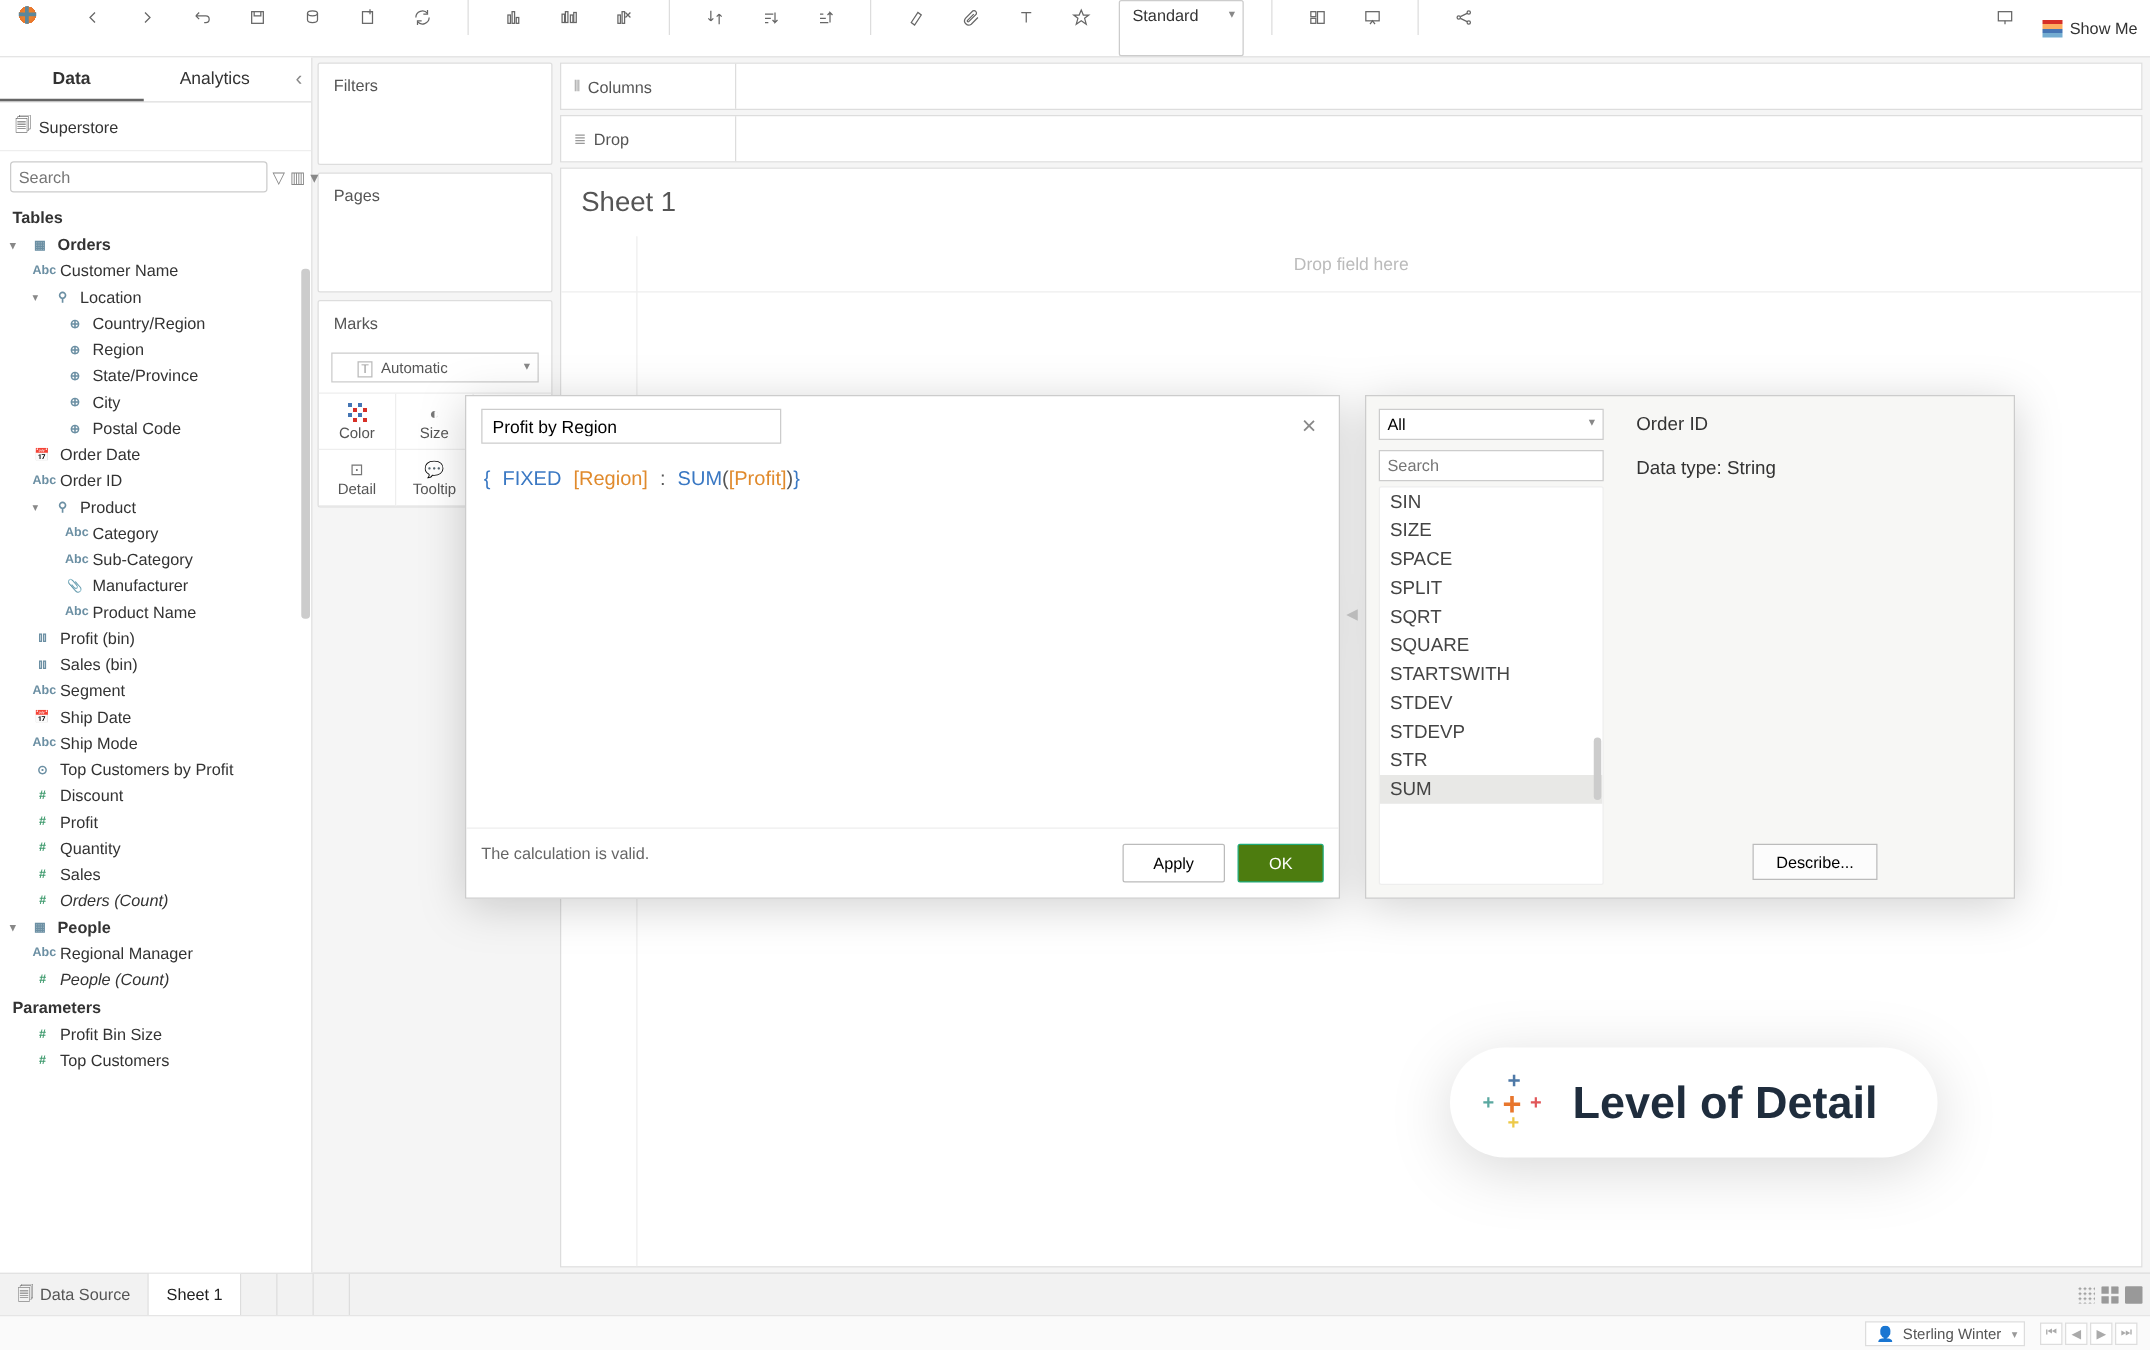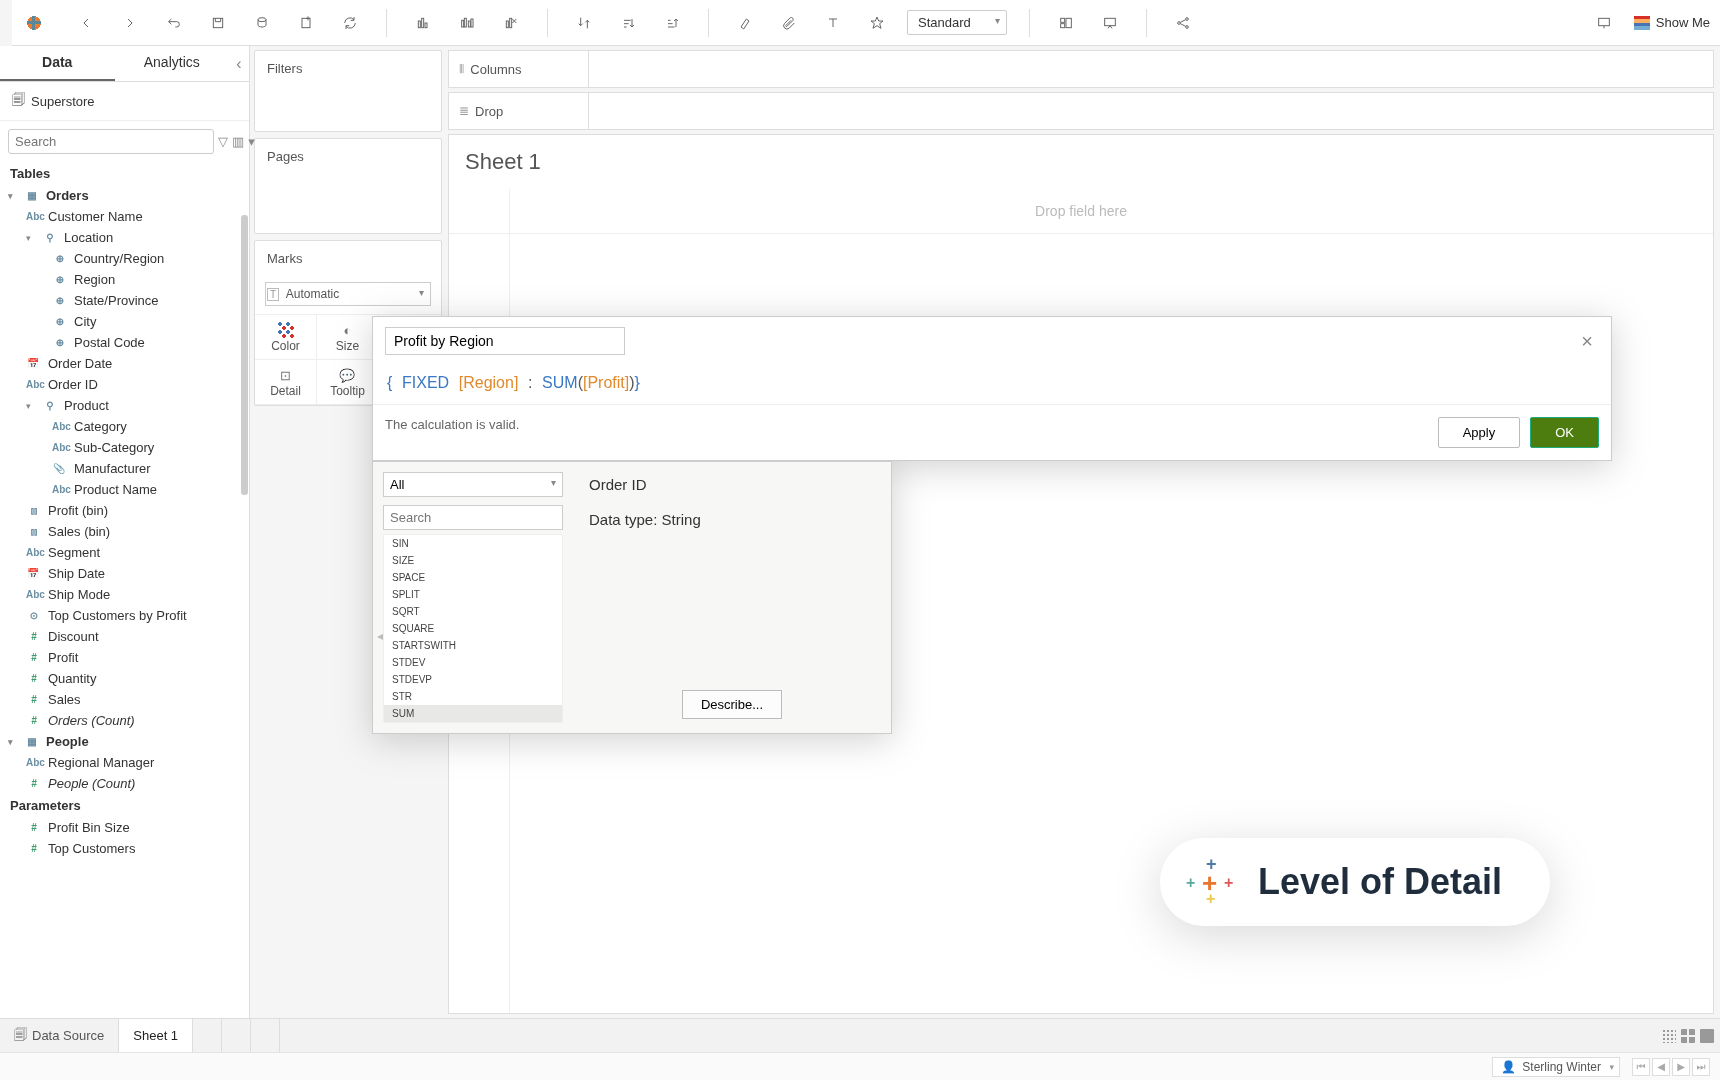--- a/index.html
+++ b/index.html
@@ -1,19 +1,19 @@
 <!DOCTYPE html>
 <html><head>
 <meta charset="utf-8">
 <style>
 * { box-sizing: border-box; margin: 0; padding: 0; font-family: -apple-system, "Segoe UI", Arial, sans-serif; }
 body { background: #f5f5f5; width: 1720px; height: 1080px; overflow: hidden; position: relative; }
 
 
-.toolbar { height: 46px; background: #fff; border-bottom: 1px solid #ddd; display: flex; align-items: center; padding: 0 10px; gap: 16px; margin-left: 12px; }
+.toolbar { height: 46px; background: #fff; border-bottom: 1px solid #ddd; display: flex; padding: 0 10px; gap: 16px; }
 .tb-logo { width: 24px; height: 24px; background: radial-gradient(circle, #f28c28 0%, #e8762d 40%, transparent 41%); position: relative; margin-right: 10px; }
 .tb-logo::before, .tb-logo::after { content:""; position:absolute; background:#5b879b; }
 .tb-logo::before { width:3px; height:14px; left:10px; top:5px; }
 .tb-logo::after { width:14px; height:3px; left:5px; top:10px; }
 .tb-sep { width:1px; height:28px; background:#ddd; margin:0 6px; }
 .tb-btn { width:28px; height:28px; display:flex; align-items:center; justify-content:center; color:#666; cursor:pointer; border-radius:3px; font-size:14px; }
 .tb-btn svg { width:16px; height:16px; stroke:#666; fill:none; stroke-width:1.5; }
 .tb-pill { border:1px solid #ccc; padding:4px 24px 4px 10px; font-size:13px; color:#333; border-radius:2px; position:relative; min-width:100px; }
 .tb-pill::after { content:"▾"; position:absolute; right:6px; color:#888; font-size:10px; }
 .tb-spacer { flex:1; }
@@ -45,21 +45,21 @@
 .ti-icon.set { color:#6b8fa3; }
 .ti-italic { font-style:italic; }
 
 
 .cards-col { width: 196px; padding:4px; display:flex; flex-direction:column; gap:6px; }
 .card { background:#fff; border:1px solid #ddd; border-radius:2px; }
 .card-title { font-size:13px; color:#555; padding:10px 12px; }
 .card.pages { height:96px; }
 .card.filters { height:82px; }
 .card.marks { flex:0 0 auto; }
-.marks-dd { margin:6px 10px 8px; border:1px solid #ccc; padding:4px 1px; font-size:12px; color:#555; position:relative; }
+.marks-dd { margin:6px 10px 8px; border:1px solid #ccc; padding:4px 20px; font-size:12px; color:#555; position:relative; }
 .marks-dd::after { content:"▾"; position:absolute; right:6px; color:#888; font-size:10px; }
 .marks-grid { display:grid; grid-template-columns: repeat(3, 1fr); border-top:1px solid #eee;}
 .mark-cell { border-right:1px solid #eee; border-bottom:1px solid #eee; text-align:center; padding:6px 2px; cursor:pointer;}
 .mark-cell:nth-child(3n){ border-right:none;}
 .mark-icon { height:18px; font-size:13px; color:#777; display:flex; align-items:center; justify-content:center;}
 .mark-lbl { font-size:12px; color:#555; }
 .mark-dots { background: radial-gradient(#d73027 2px, transparent 2px) 2px 2px/8px 8px, radial-gradient(#4575b4 2px, transparent 2px) 6px 6px/8px 8px; width:16px; height:16px; margin:0 auto;}
 
 
 .canvas { flex:1; display:flex; flex-direction:column; padding:4px 6px 4px 2px;}
@@ -67,21 +67,21 @@
 .shelf-label { width:140px; border-right:1px solid #ddd; font-size:13px; color:#555; display:flex; align-items:center; gap:6px; padding:0 10px;}
 .shelf-label .ico { color:#999; font-size:12px;}
 .sheet-wrap { background:#fff; border:1px solid #ddd; flex:1; position:relative; }
 .sheet-title { font-size:22px; color:#555; padding:14px 16px 8px; }
 .drop-hint { position:absolute; top:68px; left:50%; transform:translateX(-50%); color:#bbb; font-size:14px; }
 .sheet-grid { position:absolute; top:54px; bottom:0; left:0; right:0; }
 .sheet-grid .vline { position:absolute; left:60px; top:0; bottom:0; width:1px; background:#eee;}
 .sheet-grid .hline { position:absolute; left:0; right:0; top:44px; height:1px; background:#eee;}
 
 
-.calc-overlay { position:absolute; left:372px; top:316px; width:1240px; height:403px; display:flex; filter: drop-shadow(0 6px 18px rgba(0,0,0,0.18)); flex-direction: column;}
+.calc-overlay { position:absolute; left:372px; top:316px; width:1240px; height:403px; display:flex; filter: drop-shadow(0 6px 18px rgba(0,0,0,0.18));}
 .calc-main-panel { flex:1; background:#fff; border:1px solid #ccc; display:flex; flex-direction:column; }
 .calc-name-row { padding:10px 12px 6px; display:flex; align-items:center; }
 .calc-name { border:1px solid #ccc; padding:5px 8px; font-size:14px; width:240px; }
 .calc-close { margin-left:auto; font-size:20px; color:#888; cursor:pointer; padding:2px 6px;}
 .calc-formula { flex:1; padding:12px 14px; font-family: Menlo, Consolas, monospace; font-size:16px; }
 .tok-brace { color:#3a78c3; }
 .tok-kw { color:#3a78c3; }
 .tok-field { color:#e08a2c; }
 .tok-punc { color:#555; }
 .tok-fn { color:#3a78c3; }
@@ -91,21 +91,21 @@
 .btn { border:1px solid #bbb; background:#fff; padding:7px 24px; font-size:13px; cursor:pointer; border-radius:2px;}
 .btn.primary { background:#4d7c0f; border-color:#1fab7a; color:#fff;}
 .calc-gap { width:20px; position:relative; }
 .calc-gap .tri { position:absolute; left:5px; top:168px; color:#bbb; font-size:12px;}
 .calc-side { width:520px; background:#f7f7f5; border:1px solid #ccc; display:flex; }
 .calc-fnlist { width:200px; border-right:0; display:flex; flex-direction:column; padding:10px;}
 .calc-dd { border:1px solid #ccc; background:#fff; padding:4px 6px; font-size:13px; position:relative;}
 .calc-dd::after { content:"▾"; position:absolute; right:6px; top:4px; color:#888; font-size:10px;}
 .calc-srch { margin-top:8px; border:1px solid #ccc; background:#fff; padding:4px 6px; font-size:13px; color:#999;}
 .fn-list { margin-top:4px; overflow:auto; background:#fff; border:1px solid #eee; border-radius:2px; flex:1; position:relative;}
-.fn-item { padding:3px 8px; font-size:10px; color:#444; cursor:pointer;}
+.fn-item { padding:3px 8px; font-size:15px; color:#444; cursor:pointer;}
 .fn-item.hl { background:#e8e8e6; }
 .fn-thumb { position:absolute; right:1px; top:200px; width:6px; height:50px; background:#ccc; border-radius:3px;}
 .calc-help { flex:1; padding:14px 16px; font-family: Menlo, Consolas, monospace; font-size:15px; color:#333; display:flex; flex-direction:column;}
 .calc-help-gap { flex:1;}
 .describe-btn { align-self:center; border:1px solid #bbb; background:#fcfcfc; padding:6px 18px; font-size:13px; cursor:pointer;}
 
 
 .lod-badge { position:absolute; left:1160px; top:838px; background:#fff; border-radius:999px; padding:20px 48px 20px 28px; display:flex; align-items:center; gap:22px; filter:drop-shadow(0 10px 24px rgba(0,0,0,0.15)); }
 .lod-logo { position:relative; width:48px; height:48px; }
 .lod-logo .plus { position:absolute; font-weight:700; }

